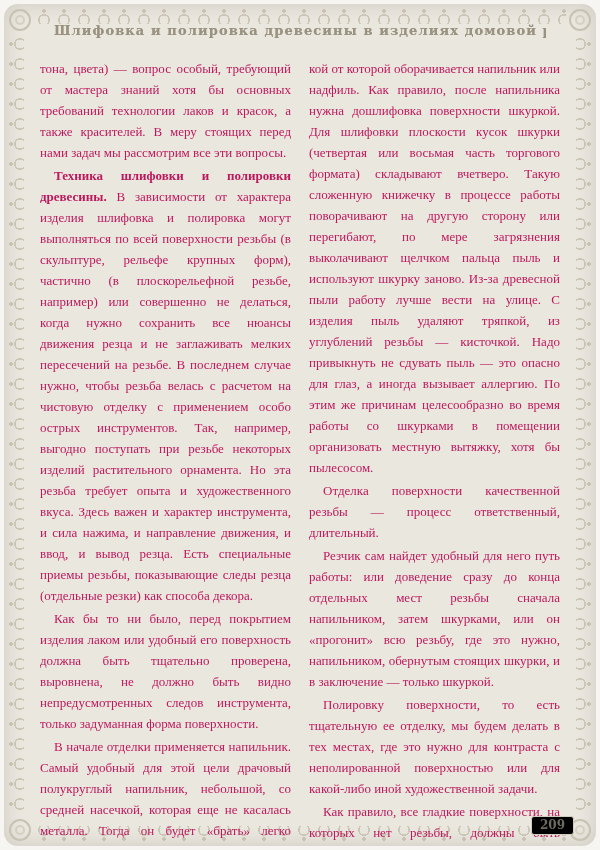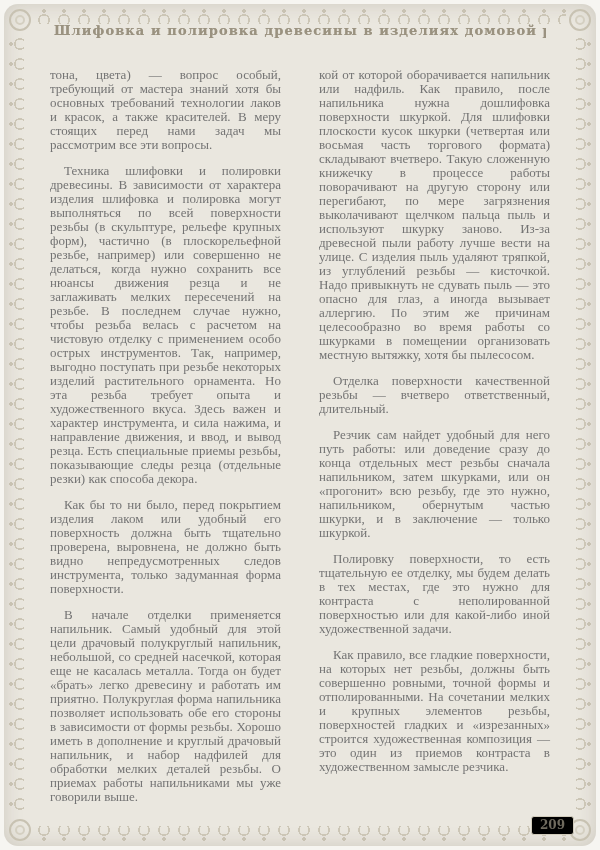--- a/index.html
+++ b/index.html
@@ -49,26 +49,26 @@
     white-space:nowrap; overflow:hidden;
   }
 
   
   .content {
     position:absolute; top:52px; left:34px; right:34px; bottom:40px;
     display:flex; gap:14px;
   }
   .col { flex:1 1 0; min-width:0; }
   .col p {
-    margin:12px; text-indent:14px; text-align:justify;
-    font-size:13px; line-height:14px; color:#737373;
+    margin:2px; text-indent:14px; text-align:justify;
+    font-size:13px; line-height:21px; color:#be185d;
     hyphens:auto; -webkit-hyphens:auto;
   }
   .col p.no-indent { text-indent:0; }
-  .lead { font-weight:normal; }
+  .lead { font-weight:bold; }
 
   
   .page-number {
     position:absolute; bottom:11px; right:22px;
     font-family:"DejaVu Serif", serif; font-weight:bold;
     font-size:12px; color:#6f6a5e;
     background:#000000; border:1px solid #d2ccbc;
     border-radius:3px; padding:1px 8px 2px;
   }
 </style>
@@ -94,22 +94,22 @@
 
     <div class="col">
       <p class="no-indent">тона, цвета) — вопрос особый, требующий от мастера знаний хотя бы основных требований технологии лаков и красок, а также красителей. В меру стоящих перед нами задач мы рассмотрим все эти вопросы.</p>
       <p><span class="lead">Техника шлифовки и полировки древесины. </span><span>В зависимости от характера изделия шлифовка и полировка могут выполняться по всей поверхности резьбы (в скульптуре, рельефе крупных форм), частично (в плоскорельефной резьбе, например) или совершенно не делаться, когда нужно сохранить все нюансы движения резца и не заглаживать мелких пересечений на резьбе. В последнем случае нужно, чтобы резьба велась с расчетом на чистовую отделку с применением особо острых инструментов. Так, например, выгодно поступать при резьбе некоторых изделий растительного орнамента. Но эта резьба требует опыта и художественного вкуса. Здесь важен и характер инструмента, и сила нажима, и направление движения, и ввод, и вывод резца. Есть специальные приемы резьбы, показывающие следы резца (отдельные резки) как способа декора.</span></p>
       <p>Как бы то ни было, перед покрытием изделия лаком или удобный его поверхность должна быть тщательно проверена, выровнена, не должно быть видно непредусмотренных следов инструмента, только задуманная форма поверхности.</p>
       <p>В начале отделки применяется напильник. Самый удобный для этой цели драчовый полукруглый напильник, небольшой, со средней насечкой, которая еще не касалась металла. Тогда он будет «брать» легко древесину и работать им приятно. Полукруглая форма напильника позволяет использовать обе его стороны в зависимости от формы резьбы. Хорошо иметь в дополнение и круглый драчовый напильник, и набор надфилей для обработки мелких деталей резьбы. О приемах работы напильниками мы уже говорили выше.</p>
     </div>
 
     <div class="col">
       <p class="no-indent">кой от которой оборачивается напильник или надфиль. Как правило, после напильника нужна дошлифовка поверхности шкуркой. Для шлифовки плоскости кусок шкурки (четвертая или восьмая часть торгового формата) складывают вчетверо. Такую сложенную книжечку в процессе работы поворачивают на другую сторону или перегибают, по мере загрязнения выколачивают щелчком пальца пыль и используют шкурку заново. Из-за древесной пыли работу лучше вести на улице. С изделия пыль удаляют тряпкой, из углублений резьбы — кисточкой. Надо привыкнуть не сдувать пыль — это опасно для глаз, а иногда вызывает аллергию. По этим же причинам целесообразно во время работы со шкурками в помещении организовать местную вытяжку, хотя бы пылесосом.</p>
-      <p>Отделка поверхности качественной резьбы — вчетверо ответственный, длительный.</p>
-      <p>Резчик сам найдет удобный для него путь работы: или доведение сразу до конца отдельных мест резьбы сначала напильником, затем шкурками, или он «прогонит» всю резьбу, где это нужно, напильником, обернутым частью шкурки, и в заключение — только шкуркой.</p>
+      <p>Отделка поверхности качественной резьбы — процесс ответственный, длительный.</p>
+      <p>Резчик сам найдет удобный для него путь работы: или доведение сразу до конца отдельных мест резьбы сначала напильником, затем шкурками, или он «прогонит» всю резьбу, где это нужно, напильником, обернутым стоящих шкурки, и в заключение — только шкуркой.</p>
       <p>Полировку поверхности, то есть тщательную ее отделку, мы будем делать в тех местах, где это нужно для контраста с неполированной поверхностью или для какой-либо иной художественной задачи.</p>
       <p>Как правило, все гладкие поверхности, на которых нет резьбы, должны быть совершенно ровными, точной формы и отполированными. На сочетании мелких и крупных элементов резьбы, поверхностей гладких и «изрезанных» строится художественная композиция — это один из приемов контраста в художественном замысле резчика.</p>
     </div>
 
   </div>
 
   <div class="page-number">209</div>
 
 </div>
 

